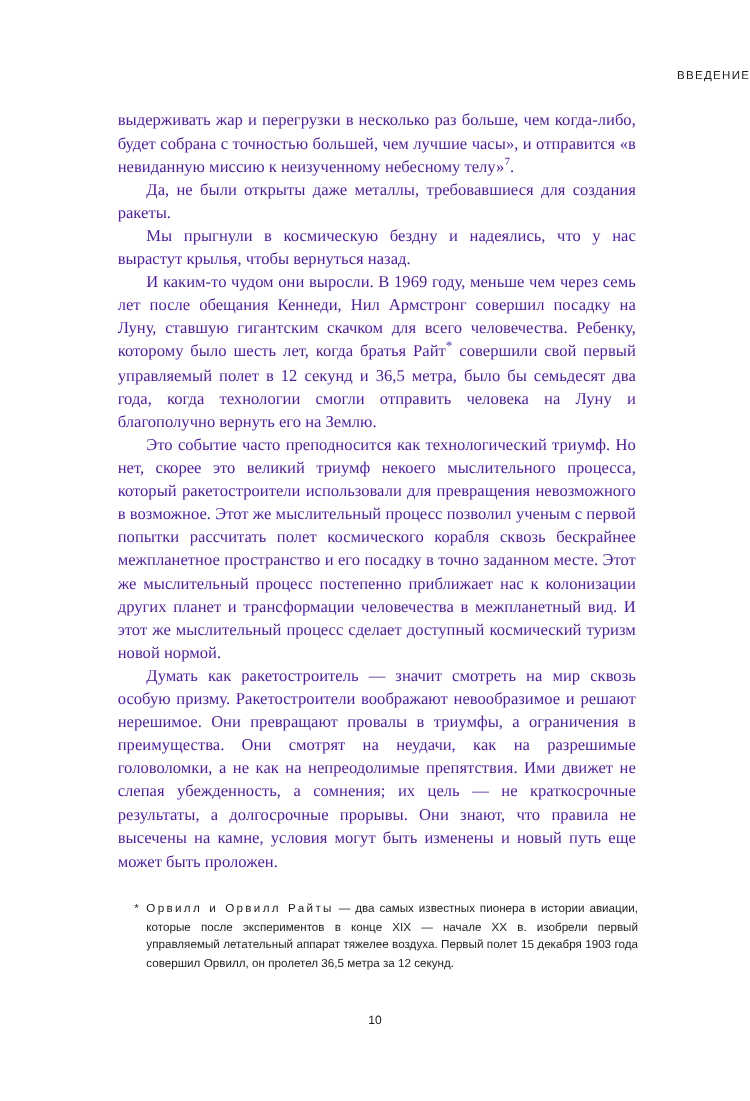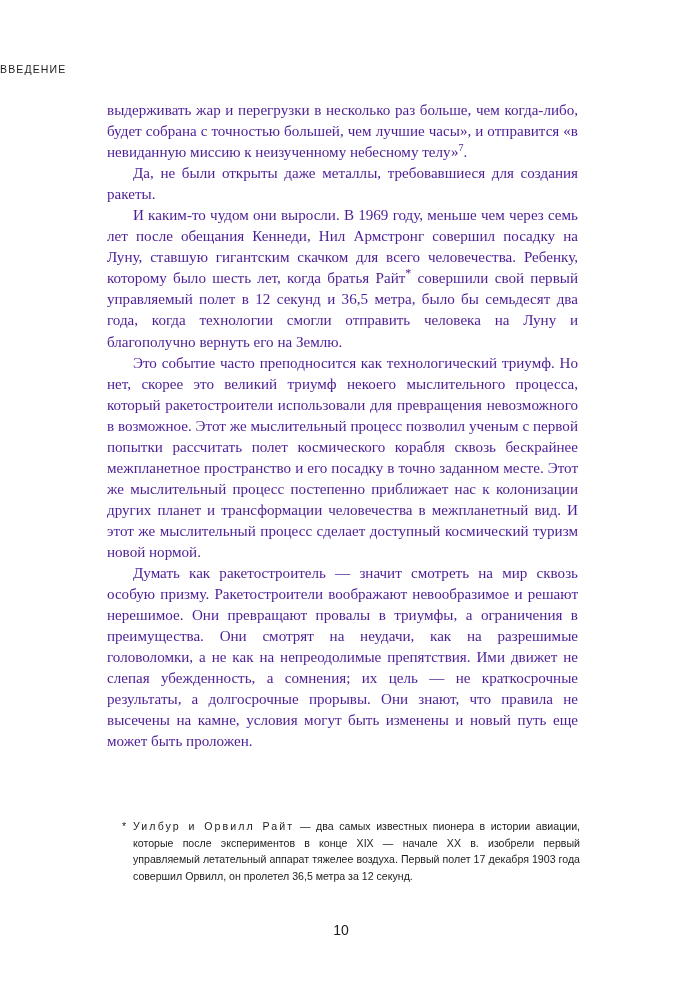--- a/index.html
+++ b/index.html
@@ -15,21 +15,21 @@
     overflow: hidden;
     box-sizing: border-box;
   }
 
   
   .running-head {
     position: absolute;
     top: 63px;
     left: 0;
     right: 0;
-    text-align: left;
+    text-align: right;
     font-family: "Liberation Sans", sans-serif;
     font-size: 10.5px;
     letter-spacing: 1.15px;
     color: #1c1c1c;
     font-weight: 400;
   }
 
   
   .body-column {
     position: absolute;
@@ -97,49 +97,50 @@
   }
 
   
   .folio {
     position: absolute;
     left: 0;
     right: 0;
     top: 922px;
     text-align: center;
     font-family: "Liberation Sans", sans-serif;
-    font-size: 14px;
+    font-size: 11px;
     color: #1c1c1c;
   }
 </style>
 </head>
 <body>
 
 <div class="page">
 
   <div class="running-head">ВВЕДЕНИЕ</div>
 
   <div class="body-column">
 
     <p class="para"><span>выдерживать жар и перегрузки в несколько раз больше, чем когда-либо, будет собрана с точностью большей, чем лучшие часы», и отправится «в невиданную миссию к неизученному небесному телу»</span><span class="fn-ref">7</span><span>.</span></p>
 
     <p class="para indent"><span>Да, не были открыты даже металлы, требовавшиеся для создания ракеты.</span></p>
 
+    <p class="para indent"><span>Мы прыгнули в космическую бездну и надеялись, что у нас вырастут крылья, чтобы вернуться назад.</span></p>
 
     <p class="para indent"><span>И каким-то чудом они выросли. В 1969 году, меньше чем через семь лет после обещания Кеннеди, Нил Армстронг совершил посадку на Луну, ставшую гигантским скачком для всего человечества. Ребенку, которому было шесть лет, когда братья Райт</span><span class="ast-ref">*</span><span> совершили свой первый управляемый полет в 12 секунд и 36,5 метра, было бы семьдесят два года, когда технологии смогли отправить человека на Луну и благополучно вернуть его на Землю.</span></p>
 
     <p class="para indent"><span>Это событие часто преподносится как технологический триумф. Но нет, скорее это великий триумф некоего мыслительного процесса, который ракетостроители использовали для превращения невозможного в возможное. Этот же мыслительный процесс позволил ученым с первой попытки рассчитать полет космического корабля сквозь бескрайнее межпланетное пространство и его посадку в точно заданном месте. Этот же мыслительный процесс постепенно приближает нас к колонизации других планет и трансформации человечества в межпланетный вид. И этот же мыслительный процесс сделает доступный космический туризм новой нормой.</span></p>
 
     <p class="para indent"><span>Думать как ракетостроитель — значит смотреть на мир сквозь особую призму. Ракетостроители воображают невообразимое и решают нерешимое. Они превращают провалы в триумфы, а ограничения в преимущества. Они смотрят на неудачи, как на разрешимые головоломки, а не как на непреодолимые препятствия. Ими движет не слепая убежденность, а сомнения; их цель — не краткосрочные результаты, а долгосрочные прорывы. Они знают, что правила не высечены на камне, условия могут быть изменены и новый путь еще может быть проложен.</span></p>
 
 
   </div>
 
   <div class="footnote">
     <div class="footnote-row">
       <div class="footnote-marker">*</div>
-      <p class="footnote-text"><span class="spaced">Уилбур  и  Орвилл  Райт</span><span> — два самых известных пионера в истории авиации, которые после экспериментов в конце XIX — начале XX в. изобрели первый управляемый летательный аппарат тяжелее воздуха. Первый полет 17 декабря 1903 года совершил Орвилл, он пролетел 36,5 метра за 12 секунд.</span></p>
+      <p class="footnote-text"><span class="spaced">Орвилл  и  Орвилл  Райты</span><span> — два самых известных пионера в истории авиации, которые после экспериментов в конце XIX — начале XX в. изобрели первый управляемый летательный аппарат тяжелее воздуха. Первый полет 15 декабря 1903 года совершил Орвилл, он пролетел 36,5 метра за 12 секунд.</span></p>
     </div>
   </div>
 
   <div class="folio">10</div>
 
 </div>
 
 </body></html>

